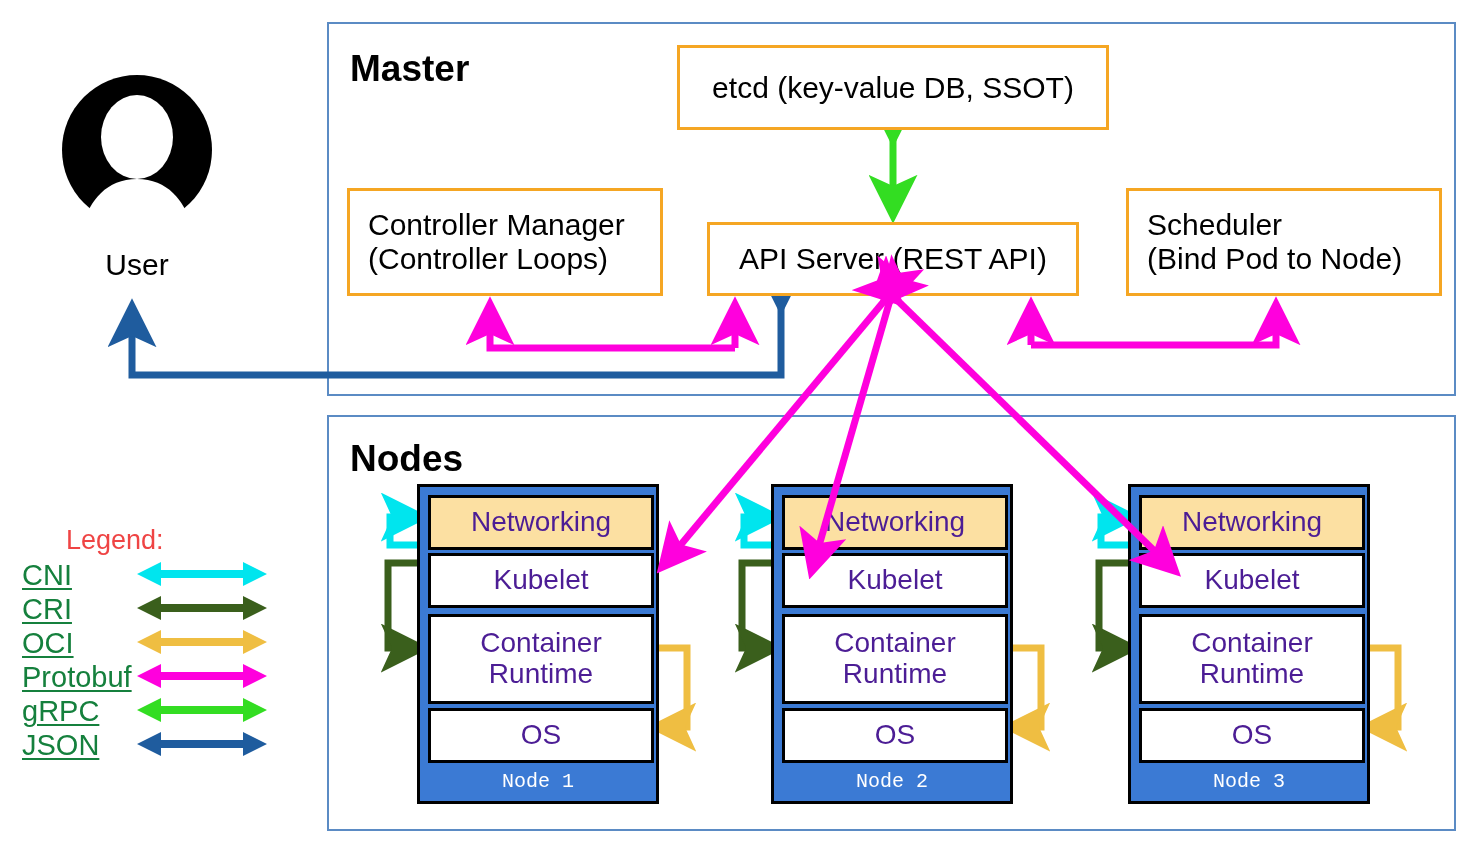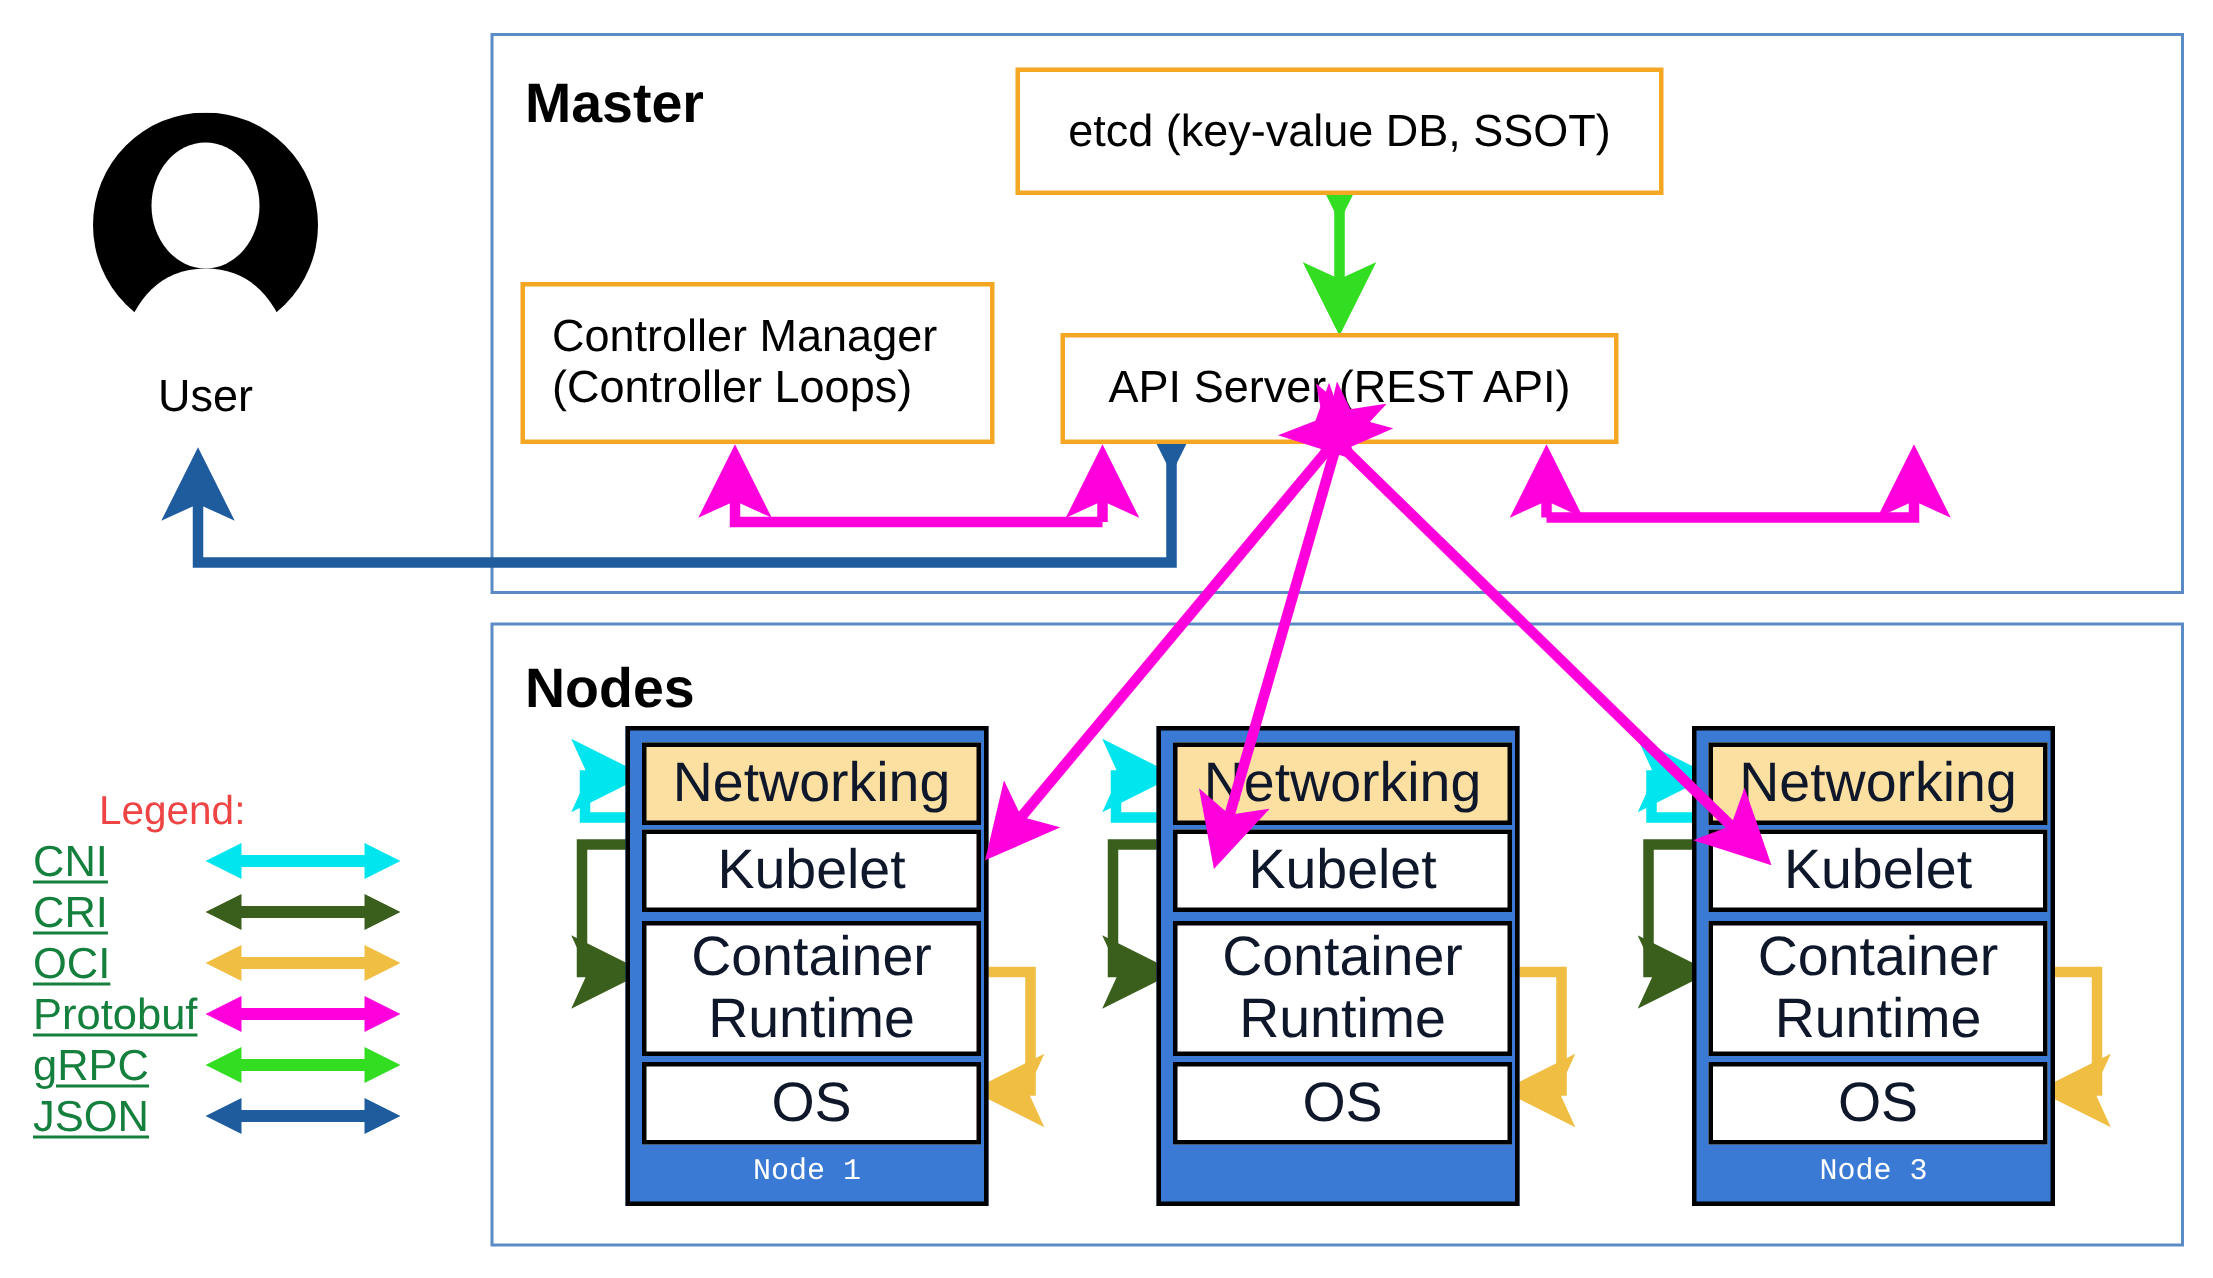--- a/index.html
+++ b/index.html
@@ -14,21 +14,21 @@
   .frame-title{position:absolute;font-size:37px;color:#000;line-height:1;z-index:6;white-space:nowrap;font-weight:bold;}
 
   .obox{position:absolute;border:3px solid #f5a623;background:#fff;z-index:10;
         display:flex;align-items:center;justify-content:center;text-align:center;
         font-size:30px;color:#000;line-height:1.12;box-sizing:border-box;}
   .obox span{display:block;}
 
   .node{position:absolute;background:#3b7ad4;border:3px solid #000;box-sizing:border-box;z-index:10;}
   .nrow{position:absolute;border:3px solid #000;box-sizing:border-box;background:#fff;
         display:flex;align-items:center;justify-content:center;text-align:center;
-        font-size:37px;color:#0f172a;line-height:1.1;}
+        font-size:28px;color:#4c1d95;line-height:1.1;}
   .nrow.net{background:#fce0a2;}
   .nlabel{position:absolute;left:0;right:0;text-align:center;color:#fff;font-size:20px;font-family:Liberation Mono, monospace;}
 
   #user-icon{position:absolute;z-index:10;}
   #user-label{position:absolute;font-size:30px;color:#000;text-align:center;z-index:10;}
 
   #legend{position:absolute;z-index:10;}
   #legend-title{position:absolute;font-size:27px;color:#ef4444;left:0;top:0;margin-left:44px;}
   .lg-row{position:absolute;left:0;height:34px;}
   .lg-text{position:absolute;left:0;font-size:29px;color:#15803d;
@@ -67,20 +67,24 @@
 
   <div class="obox" style="left:347px;top:188px;width:316px;height:108px;flex-direction:column;align-items:flex-start;padding-left:18px;justify-content:center;text-align:left;">
     <span>Controller Manager</span>
     <span>(Controller Loops)</span>
   </div>
 
   <div class="obox" style="left:707px;top:222px;width:372px;height:74px;">
     <span>API Server (REST API)</span>
   </div>
 
+  <div class="obox" style="left:1126px;top:188px;width:316px;height:108px;flex-direction:column;align-items:flex-start;padding-left:18px;justify-content:center;text-align:left;">
+    <span>Scheduler</span>
+    <span>(Bind Pod to Node)</span>
+  </div>
 
   <div class="node" style="left:417px;top:484px;width:242px;height:320px;">
     <div class="nrow net" style="left:8px;top:8px;width:226px;height:55px;">
       <span>Networking</span>
     </div>
     <div class="nrow" style="left:8px;top:66px;width:226px;height:55px;">
       <span>Kubelet</span>
     </div>
     <div class="nrow" style="left:8px;top:127px;width:226px;height:90px;flex-direction:column;">
       <span>Container</span>
@@ -99,20 +103,21 @@
     <div class="nrow" style="left:8px;top:66px;width:226px;height:55px;">
       <span>Kubelet</span>
     </div>
     <div class="nrow" style="left:8px;top:127px;width:226px;height:90px;flex-direction:column;">
       <span>Container</span>
       <span>Runtime</span>
     </div>
     <div class="nrow" style="left:8px;top:221px;width:226px;height:55px;">
       <span>OS</span>
     </div>
+    <div class="nlabel" style="top:283px;">Node 2</div>
   </div>
 
   <div class="node" style="left:1128px;top:484px;width:242px;height:320px;">
     <div class="nrow net" style="left:8px;top:8px;width:226px;height:55px;">
       <span>Networking</span>
     </div>
     <div class="nrow" style="left:8px;top:66px;width:226px;height:55px;">
       <span>Kubelet</span>
     </div>
     <div class="nrow" style="left:8px;top:127px;width:226px;height:90px;flex-direction:column;">

